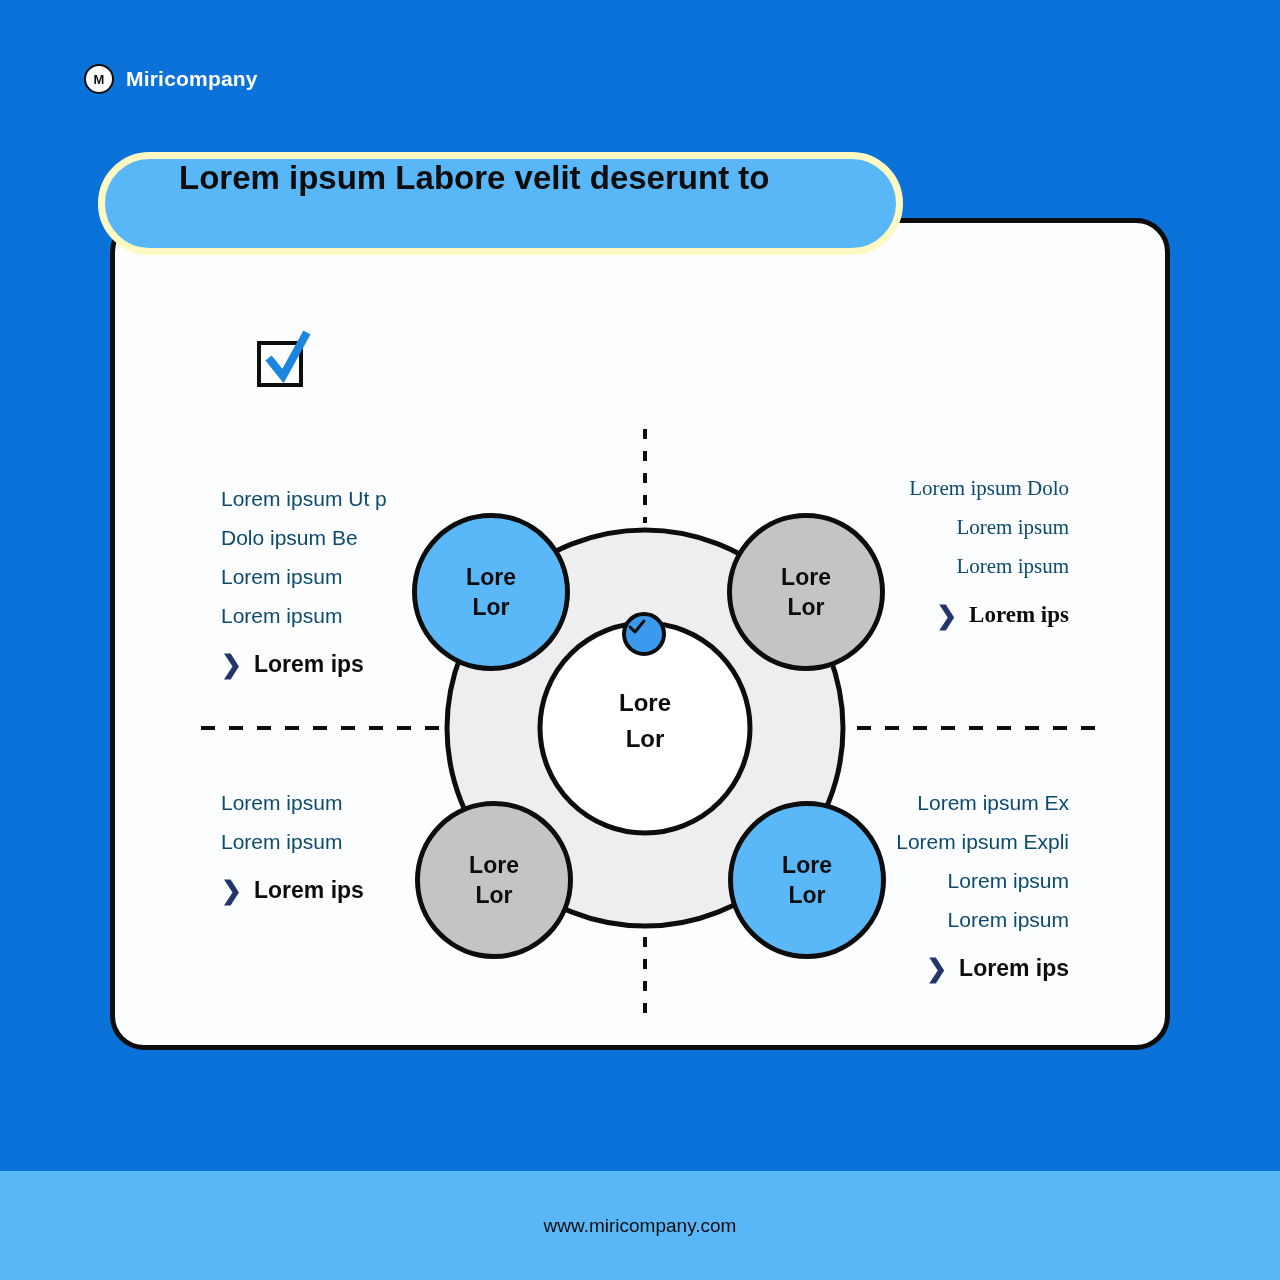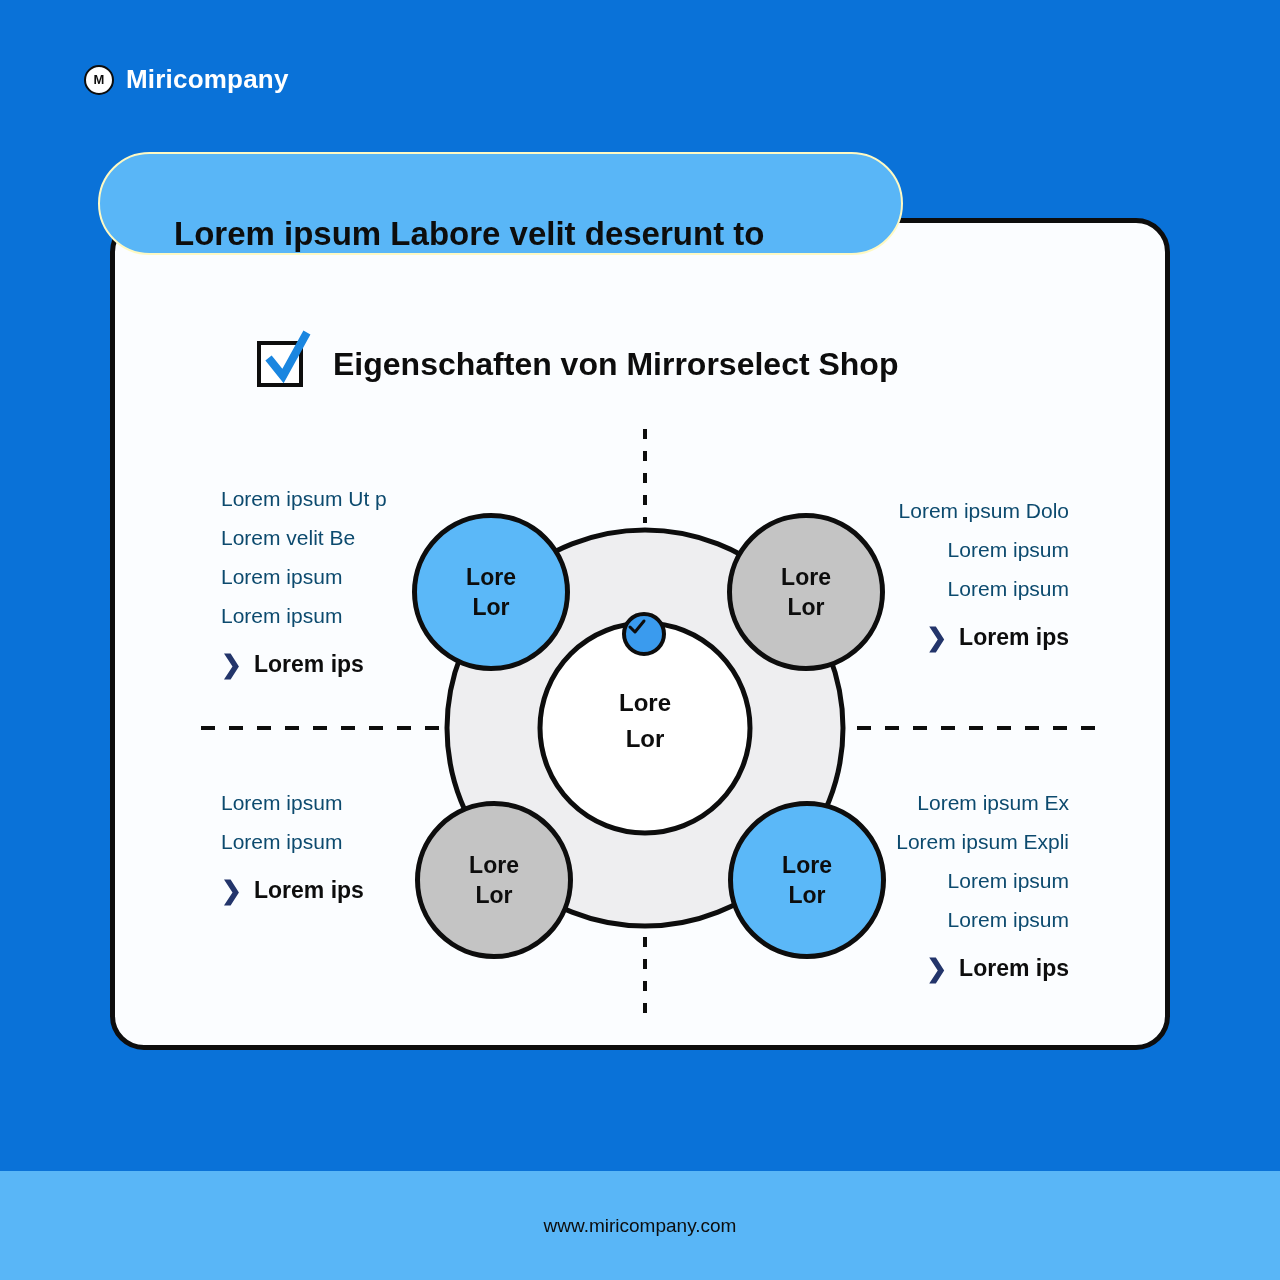--- a/index.html
+++ b/index.html
@@ -23,41 +23,41 @@
   }
   .brand-mark {
     width: 30px; height: 30px; border-radius: 50%;
     border: 2.5px solid #0d0d0d;
     background: #ffffff;
     display: flex; align-items: center; justify-content: center;
     font-size: 13px; font-weight: bold; color: #0d0d0d;
     line-height: 1;
   }
   .brand-name {
-    font-size: 26px; font-weight: bold; color: #ffffff;
+    font-size: 21px; font-weight: bold; color: #ffffff;
     letter-spacing: .2px;
   }
 
   
   .card {
     position: absolute;
     left: 110px; top: 218px;
     width: 1060px; height: 832px;
     background: #fbfdff;
     border: 5px solid #0d0d0d;
     border-radius: 34px;
   }
   .title-pill {
     position: absolute;
     left: 98px; top: 152px;
     width: 805px; height: 103px;
     background: #59b6f7;
-    border: 2px solid #fef9c3;
+    border: 7px solid #fef9c3;
     border-radius: 52px;
-    display: flex; align-items: flex-end;
+    display: flex; align-items: flex-start;
     padding-left: 74px;
     z-index: 4;
   }
   .title-pill span {
     font-size: 33px; font-weight: bold; color: #0d0d0d;
   }
 
   
   .section-head {
     position: absolute;
@@ -97,21 +97,21 @@
   .block .cta .label {
     font-size: 23px; font-weight: bold; color: #0d0d0d;
   }
   .chev { color: #23356b; font-size: 25px; font-weight: bold; line-height: 1; }
 
   .block.left { text-align: left; left: 106px; }
   .block.right { text-align: right; left: 654px; }
   .block.left .cta { justify-content: flex-start; }
   .block.right .cta { justify-content: flex-end; }
   .blk-tl { top: 256px; }
-  .blk-tr { top: 268px; }
+  .blk-tr { top: 246px; font-family: Liberation Serif, serif; }
   .blk-bl { top: 560px; }
   .blk-br { top: 560px; }
 
   
   .node {
     position: absolute;
     width: 158px; height: 158px;
     border-radius: 50%;
     border: 5px solid #0d0d0d;
     display: flex; flex-direction: column;
@@ -169,21 +169,20 @@
   </div>
 
   <div class="card">
 
     <div class="section-head">
       <div class="check-box">
         <svg width="60" height="62" viewBox="0 0 60 62" fill="none">
           <path d="M14 32 L26 47 L48 7" stroke="#1a86e0" stroke-width="8" fill="none" stroke-linecap="square"></path>
         </svg>
       </div>
-      <h2>Eigenschaften von Mirrorselect Shop</h2>
     </div>
 
     <div class="diagram">
 
       <svg width="1060" height="832">
 
         <line x1="530" y1="206" x2="530" y2="300" stroke="#0d0d0d" stroke-width="4" stroke-dasharray="10 12"></line>
         <line x1="530" y1="560" x2="530" y2="790" stroke="#0d0d0d" stroke-width="4" stroke-dasharray="10 12"></line>
         <line x1="86" y1="505" x2="330" y2="505" stroke="#0d0d0d" stroke-width="4" stroke-dasharray="14 14"></line>
         <line x1="742" y1="505" x2="980" y2="505" stroke="#0d0d0d" stroke-width="4" stroke-dasharray="14 14"></line>
@@ -216,21 +215,21 @@
         <div>Lore</div>
         <div>Lor</div>
       </div>
       <div class="node blue node-br">
         <div>Lore</div>
         <div>Lor</div>
       </div>
 
       <div class="block left blk-tl">
         <div class="line">Lorem ipsum Ut p</div>
-        <div class="line">Lorem velit Be</div>
+        <div class="line">Dolo ipsum Be</div>
         <div class="line">Lorem ipsum</div>
         <div class="line">Lorem ipsum</div>
         <div class="cta">
           <span class="chev">❯</span>
           <span class="label">Lorem ips</span>
         </div>
       </div>
 
       <div class="block right blk-tr">
         <div class="line">Lorem ipsum Dolo</div>

